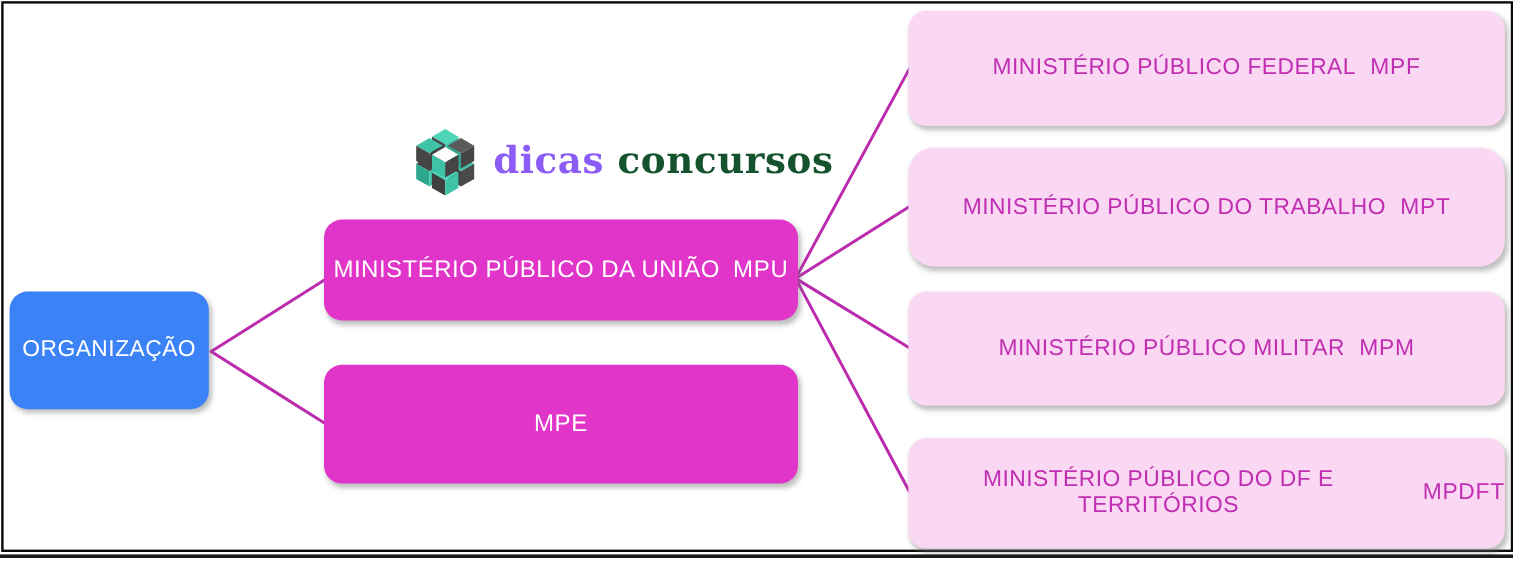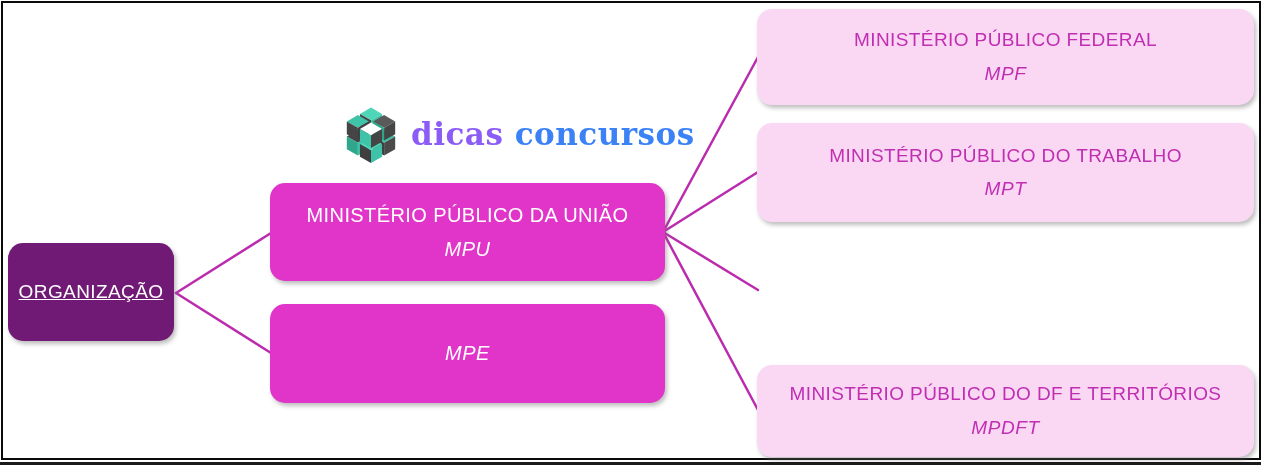--- a/index.html
+++ b/index.html
@@ -2,40 +2,40 @@
 <html><head>
 <meta charset="utf-8">
 <style>
   html,body{margin:0;padding:0;background:#ffffff;}
   body{font-family:"Liberation Sans", sans-serif;}
   .canvas{position:relative;width:1261px;height:468px;background:#ffffff;overflow:hidden;}
   .frame{position:absolute;left:1px;top:1px;width:1256px;height:455px;border:2px solid #0a0a0a;background:#ffffff;}
   .bottom-rule{position:absolute;left:0;top:462px;width:1261px;height:3px;background:#1b1b1b;}
   .connectors{position:absolute;left:0;top:0;width:1261px;height:468px;pointer-events:none;}
 
-  .node{position:absolute;display:flex;flex-direction:column;align-items:center;justify-content:center;
-        text-align:right;border-radius:15px;box-shadow:2px 3px 4px rgba(110,110,110,0.45);}
+  .node{position:absolute;display:flex;flex-direction:row;align-items:center;justify-content:center;
+        text-align:center;border-radius:15px;box-shadow:2px 3px 4px rgba(110,110,110,0.45);}
   .node .title{letter-spacing:0.4px;line-height:1.15;}
-  .node .acronym{letter-spacing:0.6px;font-style:italic;}
+  .node .acronym{letter-spacing:0.6px;}
 
-  .root-node{left:8px;top:243px;width:166px;height:98px;background:#701a75;color:#ffffff;font-size:19px;text-decoration:underline;}
-  .l2-node{left:270px;width:395px;height:98px;background:#e135c9;color:#ffffff;font-size:20px;gap:11px;}
+  .root-node{left:8px;top:243px;width:166px;height:98px;background:#3b82f6;color:#ffffff;font-size:19px;}
+  .l2-node{left:270px;width:395px;height:84px;background:#e135c9;color:#ffffff;font-size:20px;gap:11px;}
   .l2-mpu{top:183px;}
   .l2-mpe{top:304px;height:99px;}
   .l3-node{left:757px;width:497px;background:#fad8f4;color:#c02eb2;font-size:19px;gap:12px;}
   .l3-mpf{top:9px;height:96px;}
-  .l3-mpt{top:123px;height:99px;}
+  .l3-mpt{top:123px;height:99px;border-radius:21px;}
   .l3-mpm{top:243px;height:95px;}
   .l3-mpdft{top:365px;height:92px;}
 
   .logo{position:absolute;left:343px;top:98px;height:72px;display:flex;align-items:center;}
   .logo-icon{width:56px;height:68px;margin-right:12px;}
   .logo-text{font-family:"DejaVu Serif", serif;font-weight:bold;font-size:31px;letter-spacing:0.5px;white-space:pre;}
   .logo-w1{color:#8b5cf6;}
-  .logo-w2{color:#3b82f6;}
+  .logo-w2{color:#14532d;}
 </style>
 </head>
 <body>
 
 <div class="canvas">
   <div class="frame"></div>
 
   <svg class="connectors" viewBox="0 0 1261 468">
     <g stroke="#bb2bae" stroke-width="2.5" stroke-linecap="round">
       <line x1="176" y1="293" x2="271" y2="233"></line>
@@ -97,20 +97,24 @@
   <div class="node l3-node l3-mpf">
     <div class="title">MINISTÉRIO PÚBLICO FEDERAL</div>
     <div class="acronym">MPF</div>
   </div>
 
   <div class="node l3-node l3-mpt">
     <div class="title">MINISTÉRIO PÚBLICO DO TRABALHO</div>
     <div class="acronym">MPT</div>
   </div>
 
+  <div class="node l3-node l3-mpm">
+    <div class="title">MINISTÉRIO PÚBLICO MILITAR</div>
+    <div class="acronym">MPM</div>
+  </div>
 
   <div class="node l3-node l3-mpdft">
     <div class="title">MINISTÉRIO PÚBLICO DO DF E TERRITÓRIOS</div>
     <div class="acronym">MPDFT</div>
   </div>
 
   <div class="bottom-rule"></div>
 </div>
 
 </body></html>

